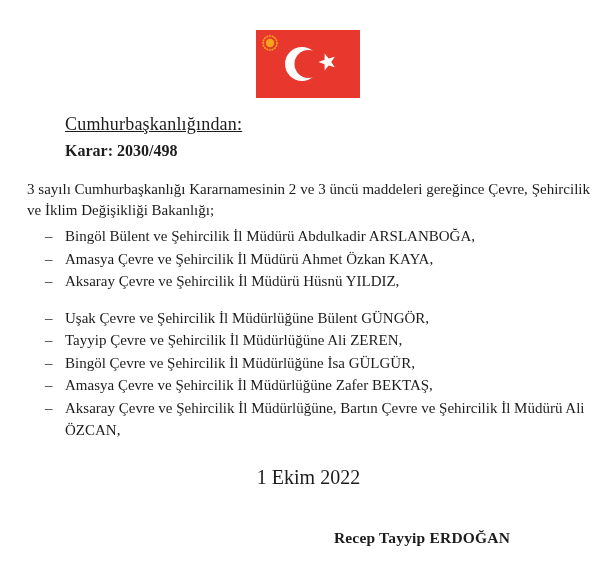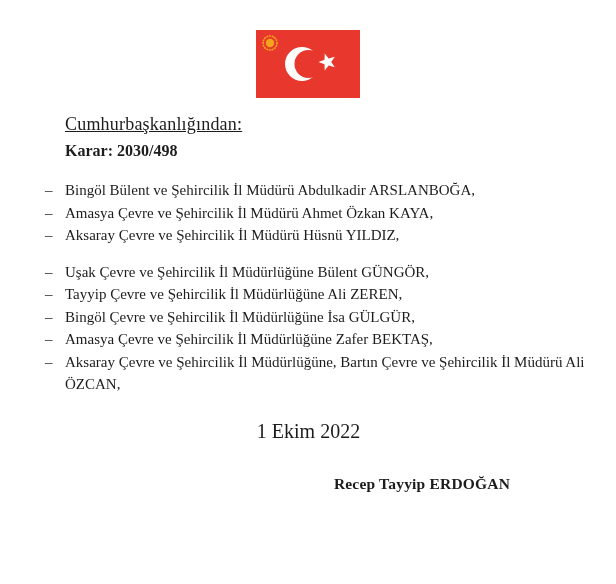--- a/index.html
+++ b/index.html
@@ -51,21 +51,21 @@
   .closing { line-height: 22px; margin-top: 1px; }
   .list.second { margin-top: 14px; }
 
   .date-line {
     margin-top: 24px;
     text-align: center;
     font-size: 20px;
   }
 
   .signature-block {
-    margin-top: 32px;
+    margin-top: 40px;
     margin-right: 48px;
     margin-left: auto;
     width: 240px;
     text-align: center;
   }
   .signatory-name {
     font-weight: bold;
     font-size: 15.5px;
     letter-spacing: 0.2px;
   }
@@ -92,20 +92,21 @@
       <polygon points="62.5,32 68.5,29.8 68.7,23.4 72.6,28.5 78.8,26.7 75.2,32 78.8,37.3 72.6,35.5 68.7,40.6 68.5,34.2" fill="#FDFDFC"></polygon>
     </svg>
   </div>
 
   <div class="header-block">
     <div class="issuer">Cumhurbaşkanlığından:</div>
     <div class="decision-no">Karar: 2030/498</div>
   </div>
 
   <div class="body-block">
+    <div class="intro">3 sayılı Cumhurbaşkanlığı Kararnamesinin 2 ve 3 üncü maddeleri gereğince Çevre, Şehircilik ve İklim Değişikliği Bakanlığı;</div>
 
     <div class="list">
         <div class="list-item">
           <span class="dash">–</span>
           <span class="item-text">Bingöl Bülent ve Şehircilik İl Müdürü Abdulkadir ARSLANBOĞA,</span>
         </div>
         <div class="list-item">
           <span class="dash">–</span>
           <span class="item-text">Amasya Çevre ve Şehircilik İl Müdürü Ahmet Özkan KAYA,</span>
         </div>

